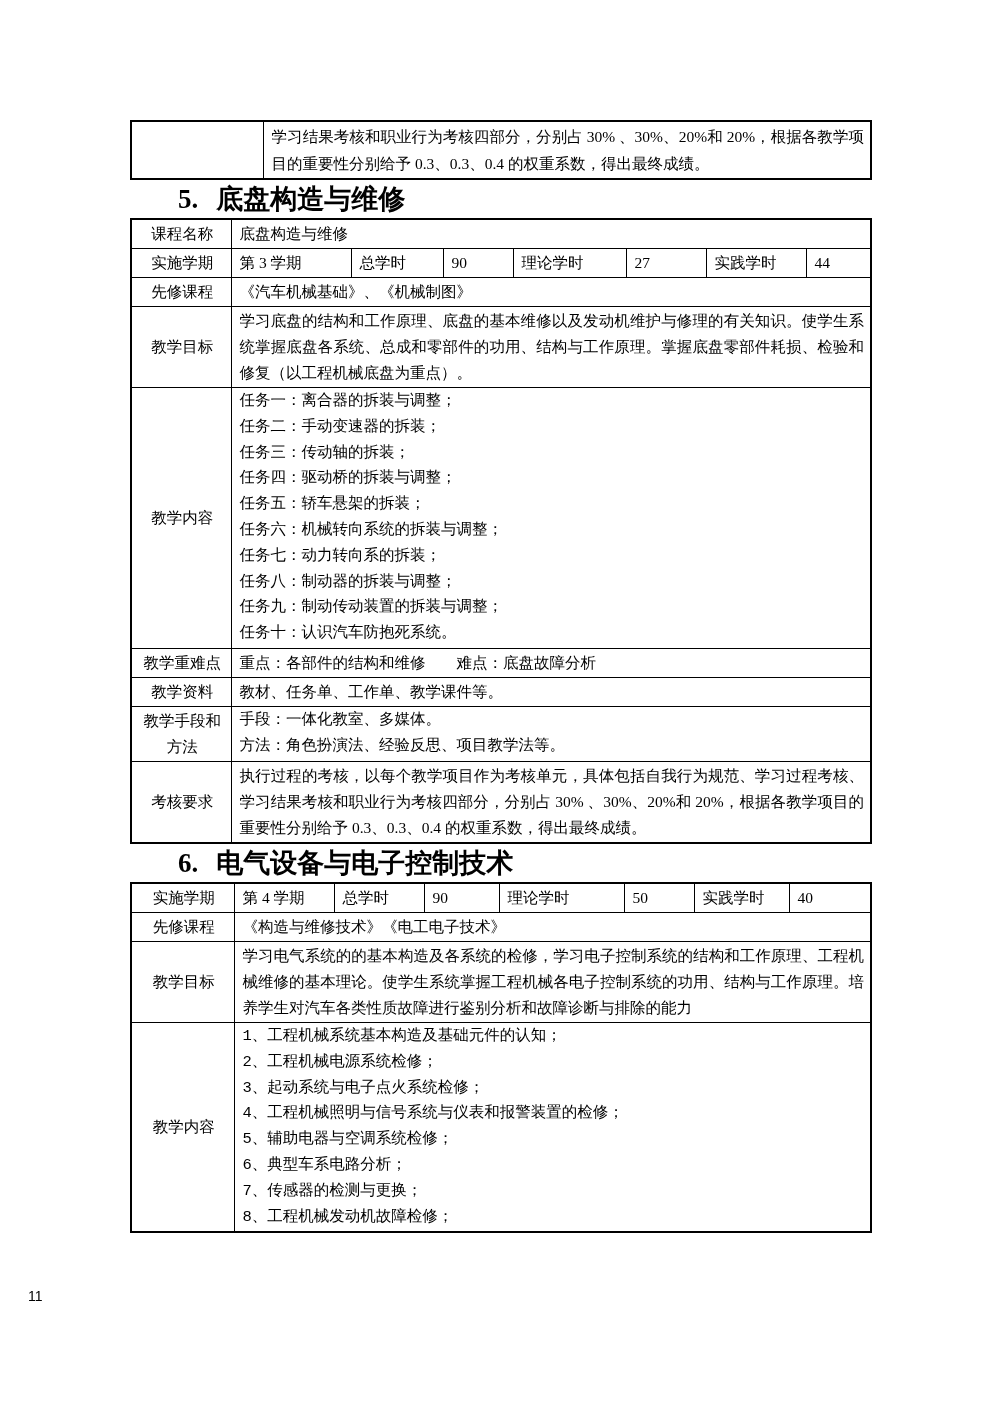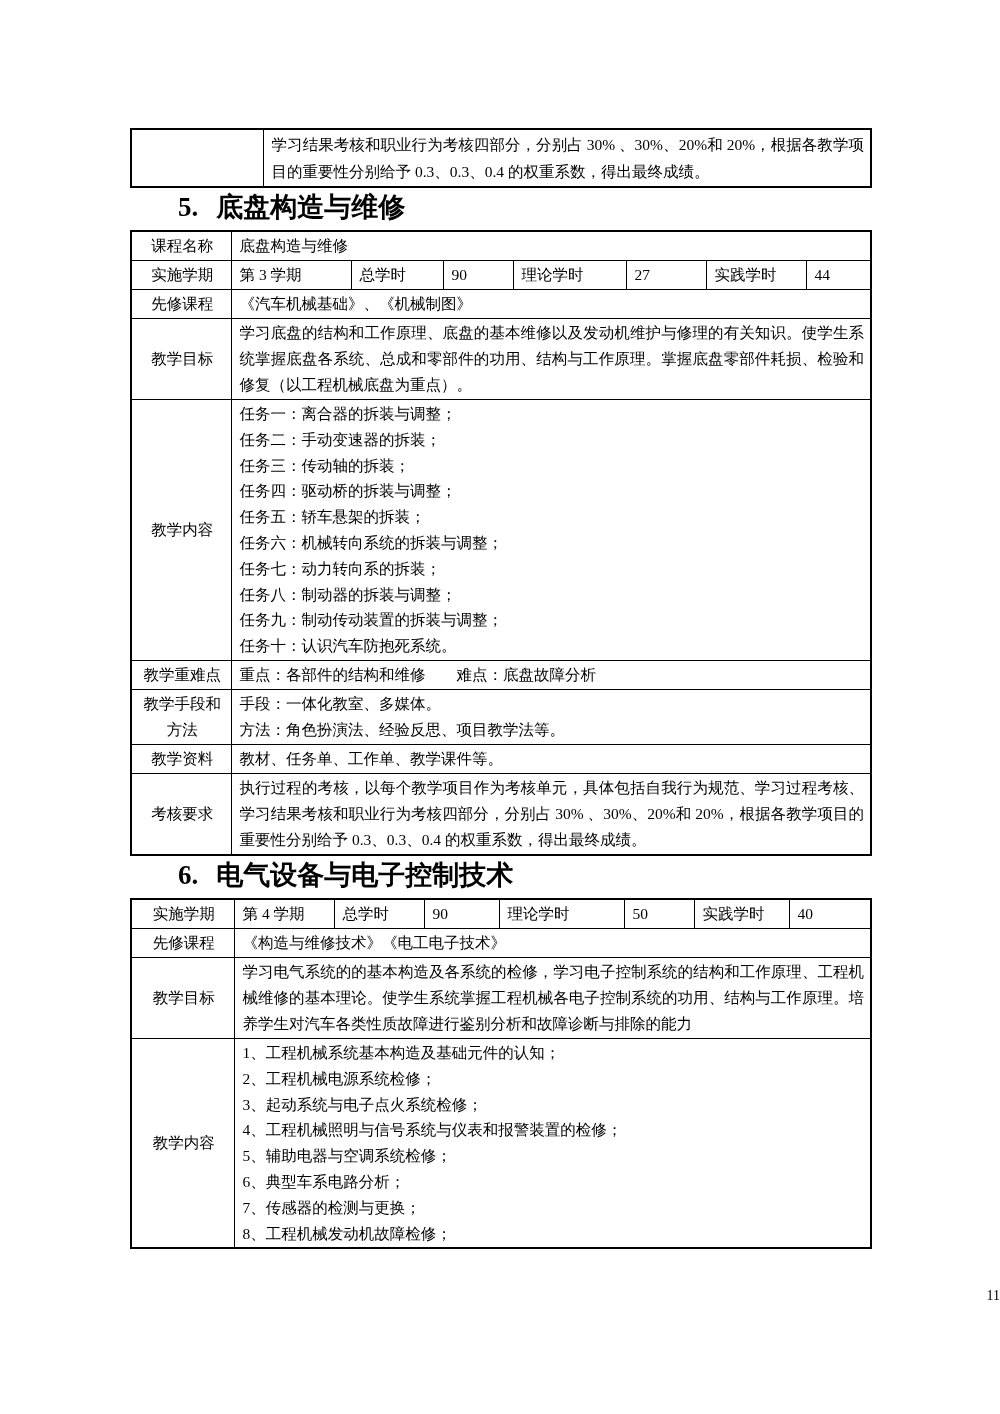--- a/index.html
+++ b/index.html
@@ -4,46 +4,46 @@
 <style>
   * { margin:0; padding:0; box-sizing:border-box; }
   html, body { background:#ffffff; }
   body {
     width:1000px; height:1414px; position:relative;
     font-family:"Liberation Serif","DejaVu Serif",serif;
     color:#000;
   }
   .content { position:absolute; left:130px; top:120px; width:740px; }
 
-  table.doc-table { width:740px; border-collapse:collapse; table-layout:fixed; border:2px solid #000;margin-top:8px; }
+  table.doc-table { width:740px; border-collapse:collapse; table-layout:fixed; border:2px solid #000; }
   .doc-table td {
     border:1.5px solid #000;
     font-size:15.5px;
     line-height:26px;
     vertical-align:middle;
     padding:1px 6px 1px 8px;
     overflow:hidden;
   }
   .label-cell { text-align:center; }
   .para { text-align:justify; line-height:26.5px; }
   .top-table td { line-height:27px; }
   .tasks-cell { padding-top:2px; padding-bottom:2px; }
-  .list-line { line-height:25.8px; }
+  .list-line { line-height:25.8px;font-family:Liberation Mono, monospace; }
 
   .section-heading {
     margin:4px 0 4px 48px;
     height:30px; line-height:30px;
     font-size:27px; font-weight:bold;
     display:flex; align-items:center; gap:18px;
     white-space:nowrap;
   }
   .page-number {
     position:absolute; top:1288px; left:0; width:1000px;
-    text-align:right; font-size:14px;
-    font-family:Liberation Serif, serif;
+    text-align:left; font-size:14px;
+    font-family:Liberation Sans, sans-serif;
     padding-left:28px;
   }
 </style>
 </head>
 <body>
 
 <div class="page">
   <div class="content">
 
     <table class="doc-table top-table">
@@ -111,29 +111,29 @@
           <div class="list-line">任务八：制动器的拆装与调整；</div>
           <div class="list-line">任务九：制动传动装置的拆装与调整；</div>
           <div class="list-line">任务十：认识汽车防抱死系统。</div>
         </td>
       </tr>
       <tr>
         <td class="label-cell">教学重难点</td>
         <td colspan="7">重点：各部件的结构和维修　　难点：底盘故障分析</td>
       </tr>
       <tr>
+        <td class="label-cell">教学资料</td>
+        <td colspan="7">教材、任务单、工作单、教学课件等。</td>
+      </tr>
+      <tr>
         <td class="label-cell">教学手段和方法</td>
         <td colspan="7">
           <div class="list-line">手段：一体化教室、多媒体。</div>
           <div class="list-line">方法：角色扮演法、经验反思、项目教学法等。</div>
         </td>
-      </tr>
-      <tr>
-        <td class="label-cell">教学资料</td>
-        <td colspan="7">教材、任务单、工作单、教学课件等。</td>
       </tr>
       <tr>
         <td class="label-cell">考核要求</td>
         <td colspan="7" class="para">执行过程的考核，以每个教学项目作为考核单元，具体包括自我行为规范、学习过程考核、学习结果考核和职业行为考核四部分，分别占 30% 、30%、20%和 20%，根据各教学项目的重要性分别给予 0.3、0.3、0.4 的权重系数，得出最终成绩。</td>
       </tr>
     </tbody>
       </table>
 
     <div class="section-heading">
       <span>6.</span>

